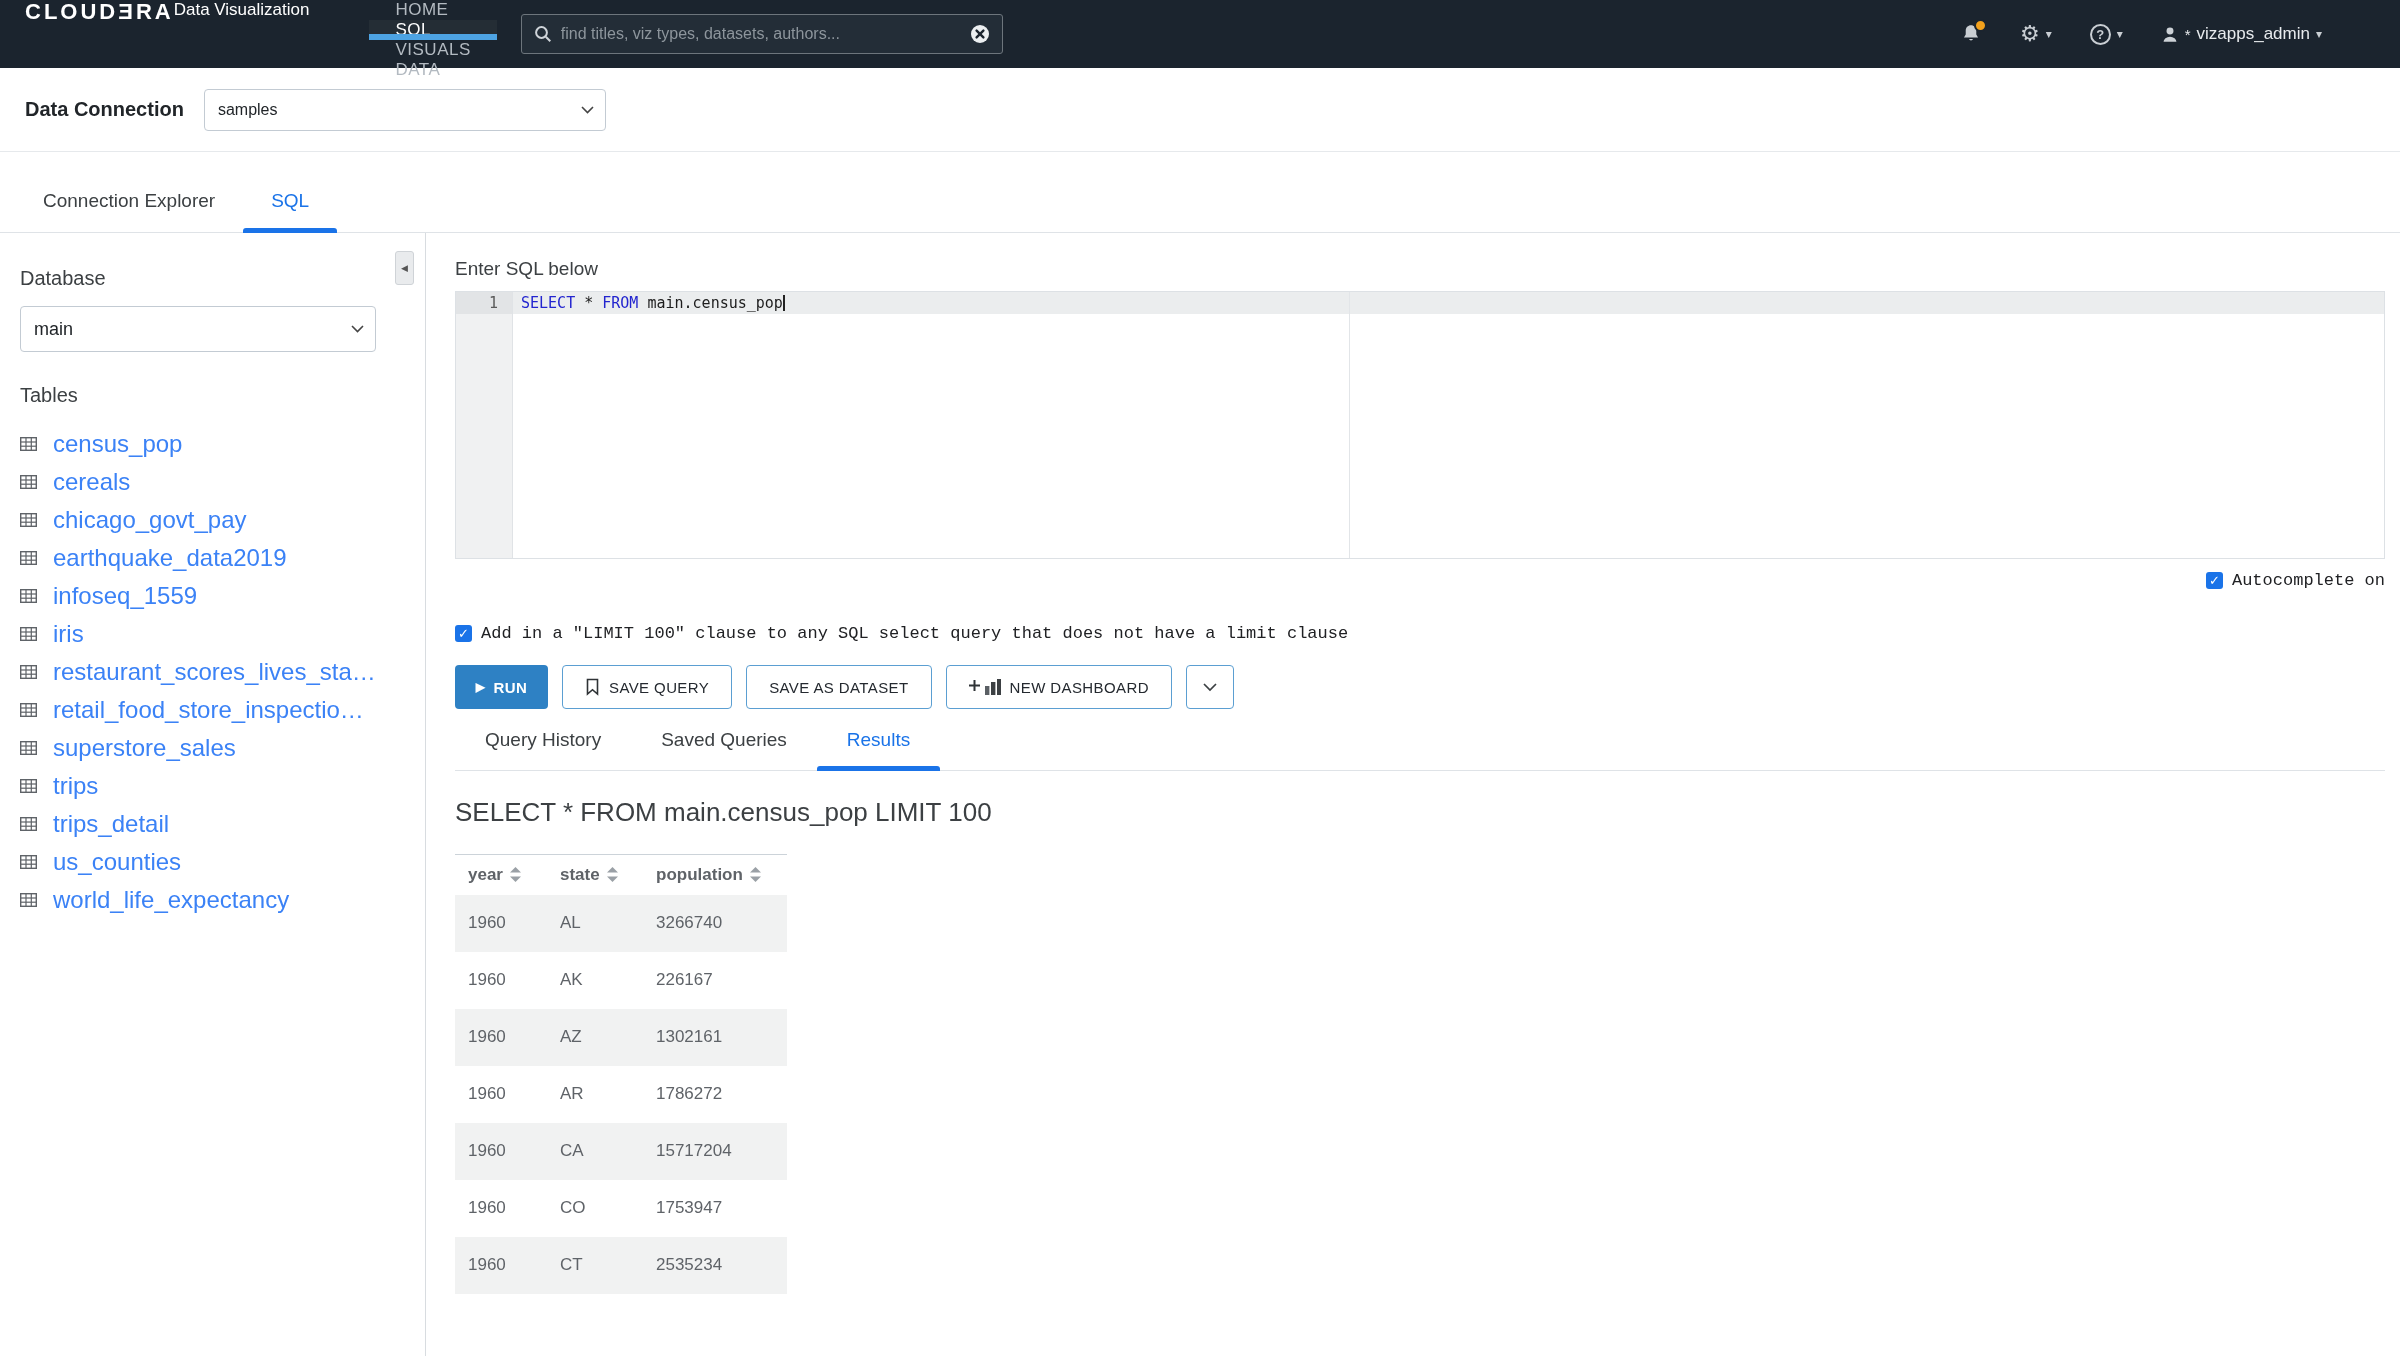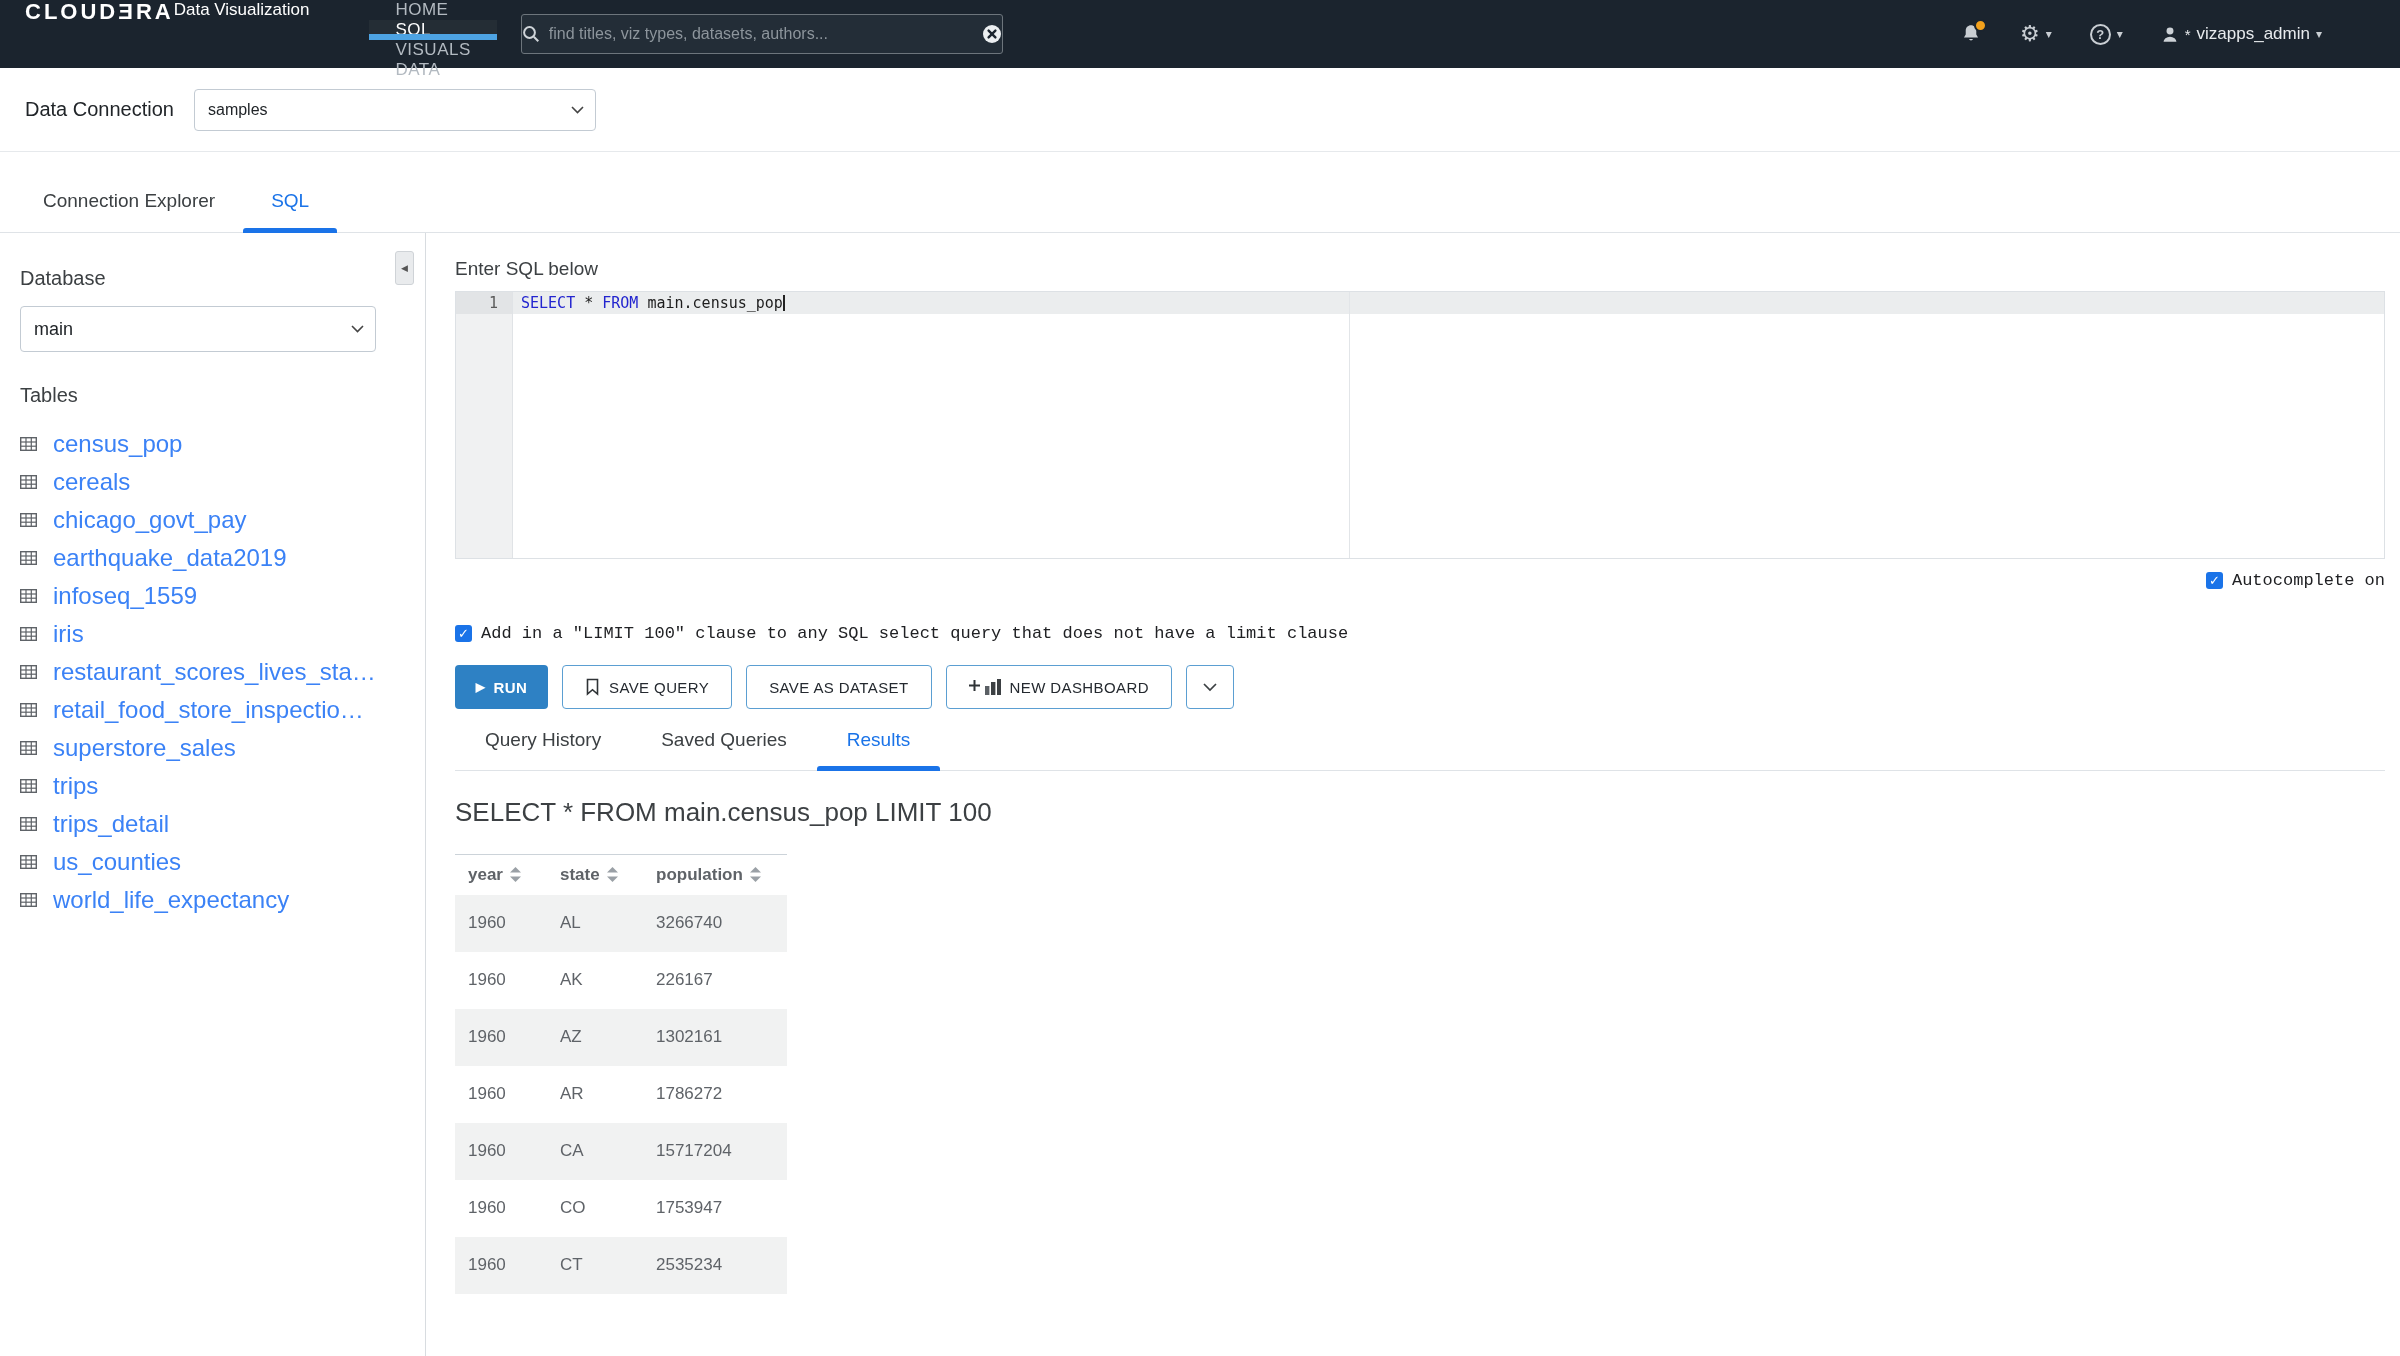--- a/index.html
+++ b/index.html
@@ -10,38 +10,38 @@
   .navbar { height:68px; background:#1b242e; display:flex; align-items:stretch; padding-left:25px; }
   .logo { display:flex; flex-direction:row; justify-content:center; color:#fff; margin-right:60px; }
   .logo-title { font-size:22px; font-weight:bold; letter-spacing:3px; line-height:24px; }
   .logo-sub { font-size:17px; line-height:20px; }
   .nav-menu { display:flex; align-items:stretch;flex-direction:column; }
   .nav-item { display:flex; align-items:center; padding:0 26px; color:#b3bac1; font-size:17px;
     letter-spacing:.5px; cursor:pointer; position:relative; }
   .nav-item.active { background:#242d35; color:#fff; }
   .nav-item.active::after { content:""; position:absolute; left:0; right:0; bottom:0; height:6px; background:#4da3e3; }
   .search-box { align-self:center; margin-left:24px; width:482px; height:40px; background:#232d37;
-    border:1px solid #6d757c; border-radius:3px; display:flex; align-items:center; padding:0 0; }
+    border:1px solid #6d757c; border-radius:3px; display:flex; align-items:center; padding:0 12px; }
   .search-box input { flex:1; background:transparent; border:none; outline:none; color:#dfe3e6;
     font-size:16px; margin-left:9px; font-family:"Liberation Sans",sans-serif; }
   .search-box input::placeholder { color:#8d959c; }
   .nav-right { margin-left:auto; display:flex; align-items:center; gap:38px; padding-right:78px; color:#c9ced3; }
   .nav-icon-btn { display:flex; align-items:center; gap:6px; cursor:pointer; position:relative; }
   .gear-glyph { font-size:22px; color:#c9ced3; line-height:1; }
   .caret { font-size:12px; color:#c9ced3; }
   .help-circle { width:21px; height:21px; border:2px solid #c9ced3; border-radius:50%;
     display:flex; align-items:center; justify-content:center; font-size:13px; font-weight:bold; color:#c9ced3; }
   .badge-dot { position:absolute; top:-4px; right:-5px; width:13px; height:13px; border-radius:50%;
     background:#f2a11c; border:2px solid #1b242e; }
   .user-name { color:#e8ebee; font-size:17px; }
   .user-star { color:#e8ebee; font-size:15px; vertical-align:top; }
 
   
   .conn-row { height:84px; display:flex; align-items:center; padding-left:25px; border-bottom:1px solid #e6e9ec; }
-  .conn-label { font-size:20px; font-weight:normal; color:#212529; margin-right:20px; }
+  .conn-label { font-size:20px; font-weight:bold; color:#212529; margin-right:20px; }
   .select-wrap { position:relative; display:inline-block; }
   .select-wrap select { appearance:none; -webkit-appearance:none; background:#fff; border:1px solid #c3cbd3;
     border-radius:4px; font-size:16px; color:#212529; padding:0 34px 0 13px; outline:none;
     font-family:"Liberation Sans",sans-serif; }
   .conn-select select { width:402px; height:42px; }
   .select-chevron { position:absolute; right:12px; top:50%; transform:translateY(-50%); pointer-events:none; }
 
   
   .tabs-row { height:81px; display:flex; align-items:flex-end; padding-left:15px; border-bottom:1px solid #dfe3e7; }
   .tab { font-size:19px; color:#3c4043; padding:0 28px 20px 28px; cursor:pointer; position:relative; }

